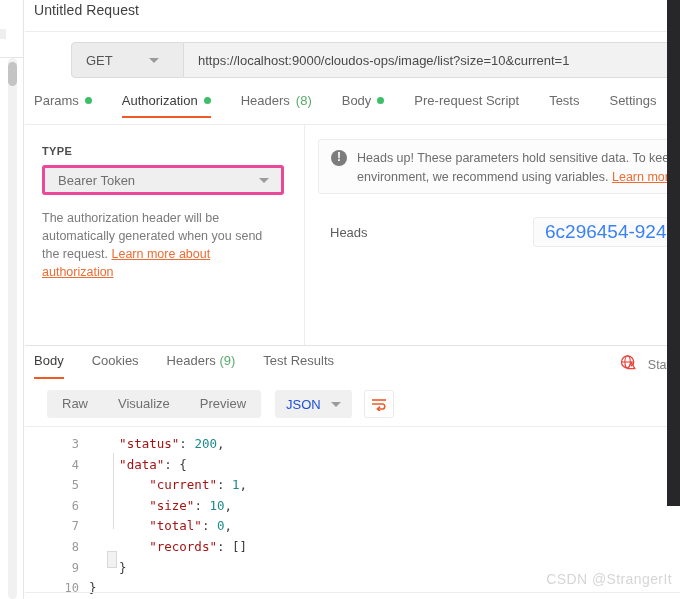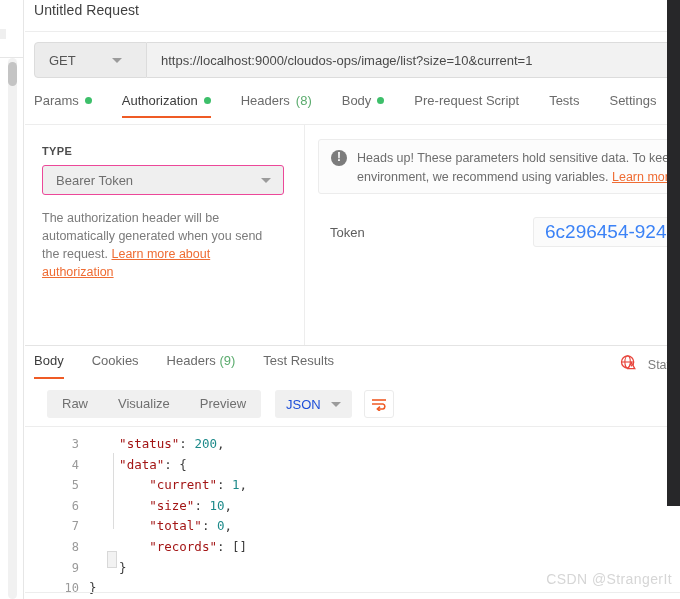--- a/index.html
+++ b/index.html
@@ -63,20 +63,21 @@
   .url-row {
     position: absolute; left: 34px; top: 42px; width: 646px; height: 36px;
     display: flex;
   }
   .method-box {
     width: 113px; height: 36px;
     background: #ececec; border: 1px solid #dcdcdc;
     border-radius: 4px 0 0 4px;
     display: flex; align-items: center; justify-content: space-between;
     padding: 0 24px 0 14px;
+    margin-left: 37px;
   }
   .method-label { font-size: 13px; color: #555; }
   .caret {
     width: 0; height: 0;
     border-left: 5px solid transparent; border-right: 5px solid transparent;
     border-top: 5px solid #9b9b9b;
   }
   .url-box {
     flex: 1; height: 36px;
     background: #f2f2f2; border: 1px solid #dcdcdc; border-left: none;
@@ -114,21 +115,21 @@
     position: absolute; left: 25px; top: 125px; width: 280px; height: 220px;
     border-right: 1px solid #ededed;
     background: #fff;
   }
   .type-label {
     position: absolute; left: 17px; top: 20px;
     font-size: 11px; font-weight: bold; color: #4c4c4c; letter-spacing: .4px;
   }
   .type-select {
     position: absolute; left: 17px; top: 40px; width: 242px; height: 30px;
-    background: #efefef; border: 1px solid #ec4899; border-radius: 3px;
+    background: #efefef; border: 3px solid #ec4899; border-radius: 3px;
     display: flex; align-items: center; justify-content: space-between;
     padding: 0 12px 0 13px;
   }
   .type-select-label { font-size: 13px; color: #6f6f6f; }
   .auth-note {
     position: absolute; left: 17px; top: 84px; width: 232px;
     font-size: 12.5px; line-height: 18px; color: #7b7b7b;
   }
   .link { color: #ef6c33; }
 
@@ -328,21 +329,21 @@
 
   <div class="auth-right">
     <div class="heads-up">
       <span class="warn-icon">!</span>
       <div class="heads-up-text">
         <div>Heads up! These parameters hold sensitive data. To keep</div>
         <div><span>environment, we recommend using variables. </span><a class="link" href="#">Learn mor</a></div>
       </div>
     </div>
     <div class="token-row">
-      <span class="token-label">Token</span>
+      <span class="token-label">Heads</span>
       <span class="token-input">
         <span class="token-value">6c296454-9248-4926</span>
       </span>
     </div>
   </div>
 
   <div class="pane-divider"></div>
 
   <div class="response-pane">
     <div class="res-tabs" id="res-tabs">

